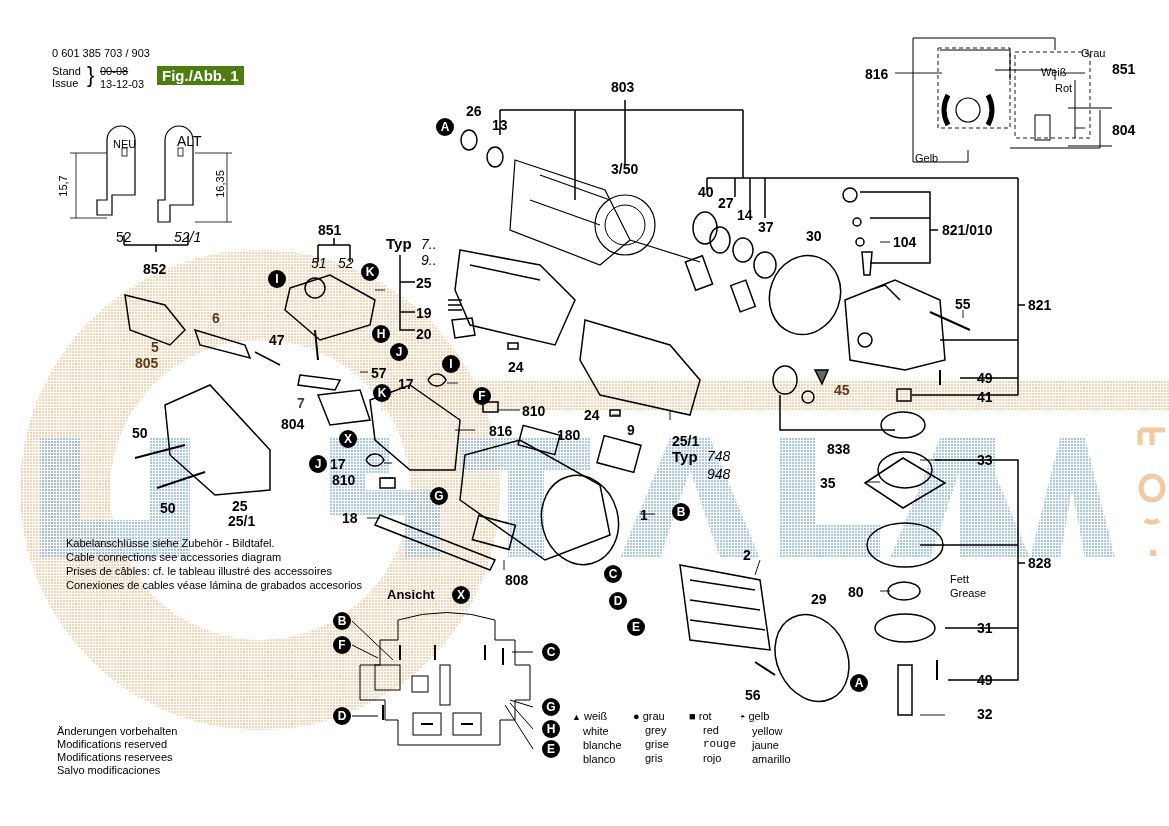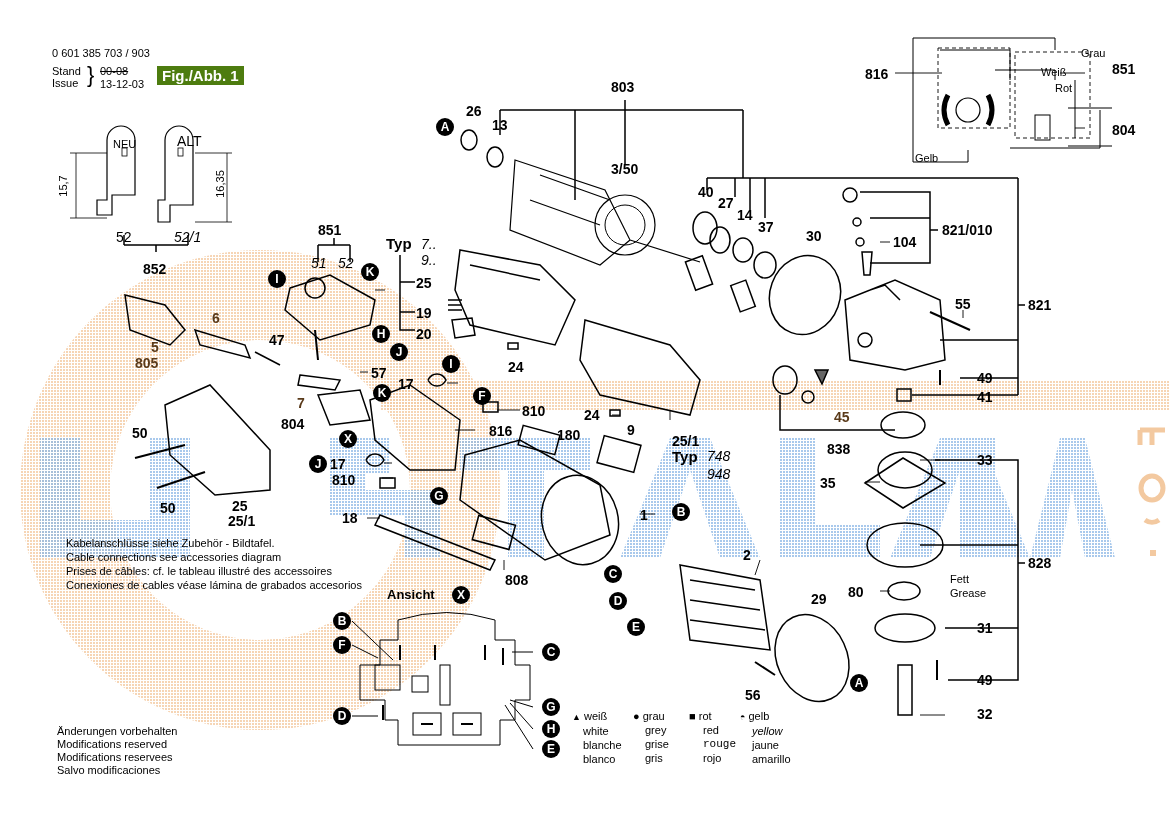--- a/index.html
+++ b/index.html
@@ -220,21 +220,21 @@
 <div class="lbl" style="left:718px;top:196px;">27</div>
 <div class="lbl" style="left:737px;top:208px;">14</div>
 <div class="lbl" style="left:758px;top:220px;">37</div>
 <div class="lbl" style="left:806px;top:229px;">30</div>
 <div class="lbl" style="left:942px;top:223px;">821/010</div>
 <div class="lbl" style="left:893px;top:235px;">104</div>
 <div class="lbl" style="left:1028px;top:298px;">821</div>
 <div class="lbl" style="left:955px;top:297px;">55</div>
 <div class="lbl" style="left:977px;top:371px;">49</div>
 <div class="lbl" style="left:977px;top:390px;">41</div>
-<div class="lbl brown" style="left:834px;top:410px;">45</div>
+<div class="lbl brown" style="left:834px;top:383px;">45</div>
 <div class="lbl" style="left:827px;top:442px;">838</div>
 <div class="lbl" style="left:977px;top:453px;">33</div>
 <div class="lbl" style="left:820px;top:476px;">35</div>
 <div class="lbl" style="left:1028px;top:556px;">828</div>
 <div class="lbl" style="left:848px;top:585px;">80</div>
 <div class="lbl" style="left:977px;top:621px;">31</div>
 <div class="lbl" style="left:977px;top:673px;">49</div>
 <div class="lbl" style="left:977px;top:707px;">32</div>
 <div class="lbl" style="left:811px;top:592px;">29</div>
 <div class="lbl" style="left:743px;top:548px;">2</div>
@@ -345,17 +345,17 @@
     <div style="padding-left:12px;">gris</div>
   </div>
   <div class="legend-col" style="left:689px;top:709px;">
     <div><span>■</span> <span>rot</span></div>
     <div style="padding-left:14px;">red</div>
     <div style="padding-left:14px;font-family:Liberation Mono, monospace;">rouge</div>
     <div style="padding-left:14px;">rojo</div>
   </div>
   <div class="legend-col" style="left:740px;top:709px;">
     <div><span style="font-size:9px;">◓</span> <span>gelb</span></div>
-    <div style="padding-left:12px;font-style:italic;">yellow</div>
+    <div style="padding-left:12px;">yellow</div>
     <div style="padding-left:12px;">jaune</div>
     <div style="padding-left:12px;">amarillo</div>
   </div>
 </div>
 
 </body></html>

